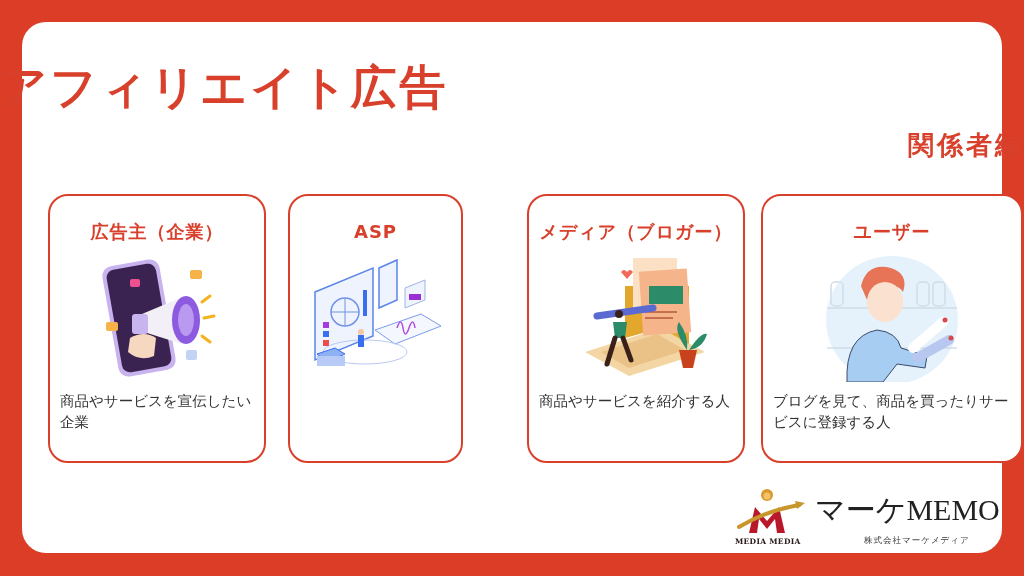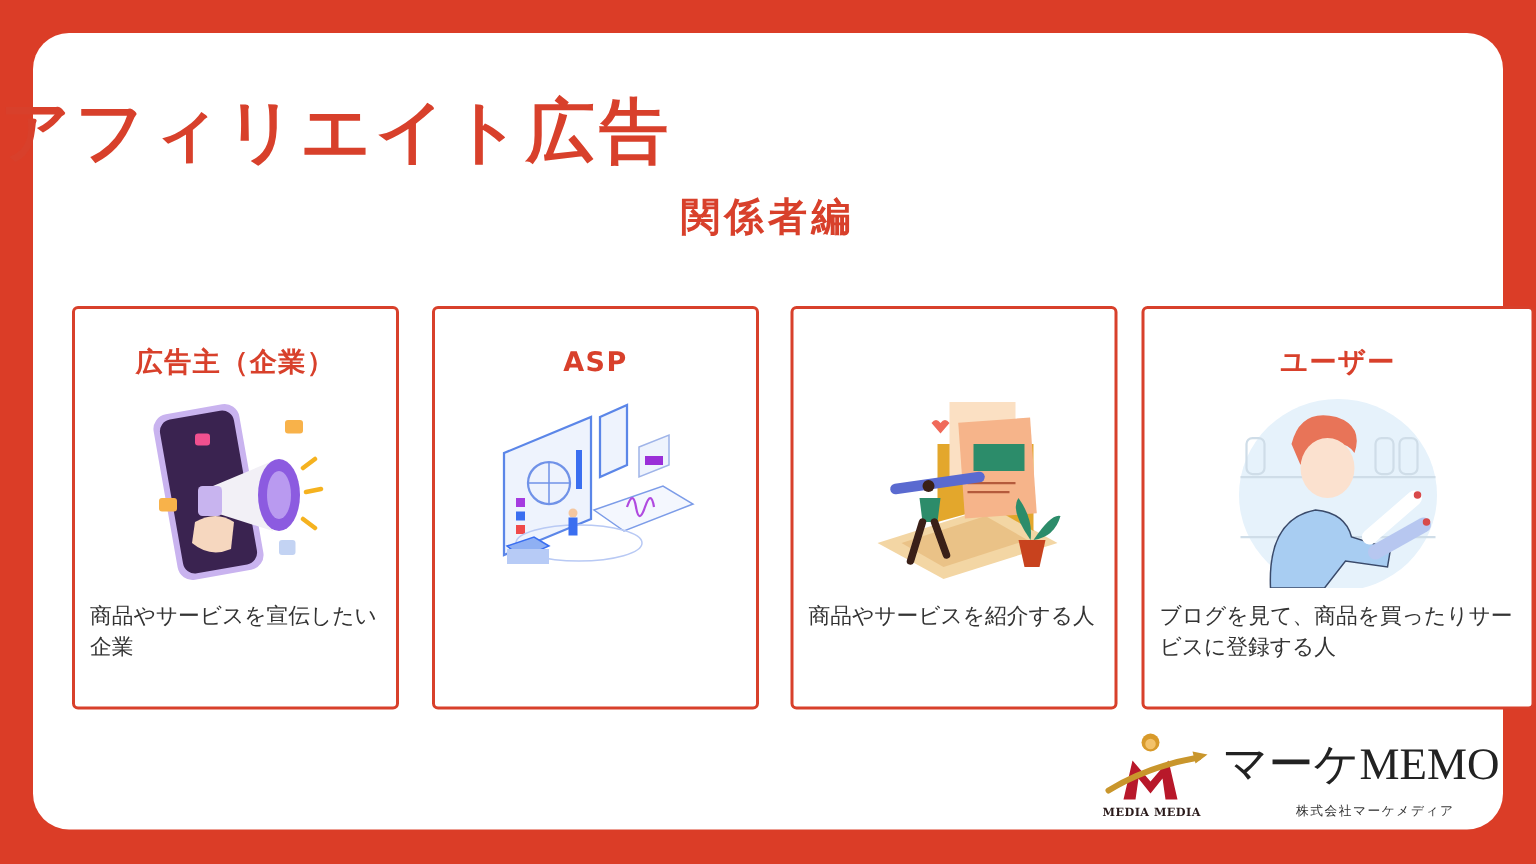--- a/index.html
+++ b/index.html
@@ -24,33 +24,33 @@
     font-size: 46px;
     font-weight: bold;
     color: #d8402b;
     letter-spacing: 3px;
     line-height: 58px;
   }
   .subtitle {
     position: absolute;
     left: 0; width: 1024px;
     top: 128px;
-    text-align: center;
+    text-align: right;
     font-size: 26px;
     font-weight: bold;
     color: #d8402b;
     letter-spacing: 3px;
     line-height: 34px;
   }
   .card {
     position: absolute;
-    top: 204px;
+    top: 194px;
     height: 269px;
     border: 2.5px solid #d8402b;
-    border-radius: 4px;
+    border-radius: 20px;
     background: #fff;
   }
   .card-title {
     position: absolute;
     top: 24px; left: 0; right: 0;
     text-align: center;
     font-size: 18px;
     font-weight: bold;
     color: #d8402b;
     letter-spacing: 1px;
@@ -123,21 +123,21 @@
     <rect x="50" y="62" width="16" height="20" rx="3" fill="#c8b4ef"></rect>
     <path d="M48 86 Q62 78 74 86 L72 104 Q58 110 46 100 Z" fill="#f6d7bf"></path>
     <path d="M120 50 l8 -6 M122 66 l10 -2 M120 84 l8 6" stroke="#f5b21f" stroke-width="3" stroke-linecap="round"></path>
     <rect x="108" y="18" width="12" height="9" rx="2" fill="#f8b24a"></rect>
     <rect x="24" y="70" width="12" height="9" rx="2" fill="#f8b24a"></rect>
     <rect x="104" y="98" width="11" height="10" rx="2" fill="#c3d3f3"></rect>
   </svg>
   <div class="card-desc">商品やサービスを宣伝したい企業</div>
 </div>
 
-<div class="card" style="left:288px;width:218px;">
+<div class="card" style="left:288px;width:175px;">
   <div class="card-title">ASP</div>
   <svg class="card-illus" viewBox="0 0 150 130" style="width:170px;">
     <path d="M14 40 L72 16 L72 84 L14 108 Z" fill="#eef3fd" stroke="#5b86e8" stroke-width="1.5"></path>
     <circle cx="44" cy="60" r="14" fill="none" stroke="#7092e8" stroke-width="1.5"></circle>
     <path d="M30 60 h28 M44 46 v28" stroke="#7092e8" stroke-width="1"></path>
     <rect x="22" y="70" width="6" height="6" fill="#a53be0"></rect>
     <rect x="22" y="79" width="6" height="6" fill="#3a6ef0"></rect>
     <rect x="22" y="88" width="6" height="6" fill="#f04a4a"></rect>
     <rect x="62" y="38" width="4" height="26" fill="#3a6ef0"></rect>
     <path d="M78 16 L96 8 L96 48 L78 56 Z" fill="#eef3fd" stroke="#5b86e8" stroke-width="1.5"></path>
@@ -147,20 +147,21 @@
     <path d="M96 76 q4 -12 6 0 q2 12 6 0 q4 -12 6 0" stroke="#b04ae0" stroke-width="1.5" fill="none"></path>
     <ellipse cx="64" cy="100" rx="42" ry="12" fill="none" stroke="#b8c9f4"></ellipse>
     <path d="M16 102 L34 96 L44 102 L26 110 Z" fill="#8fb0f3" stroke="#3a6ef0"></path>
     <rect x="16" y="104" width="28" height="10" fill="#b7cbf6"></rect>
     <circle cx="60" cy="80" r="3" fill="#f4c7a0"></circle>
     <rect x="57" y="83" width="6" height="12" fill="#3a6ef0"></rect>
   </svg>
 </div>
 
 <div class="card" style="left:527px;width:218px;">
+  <div class="card-title">メディア（ブロガー）</div>
   <svg class="card-illus" viewBox="0 0 150 130">
     <path d="M24 100 L100 76 L144 100 L68 124 Z" fill="#f3d6a4"></path>
     <path d="M40 100 L96 82 L124 98 L68 116 Z" fill="#eac287"></path>
     <path d="M64 34 L128 34 L128 92 L100 76 L64 86 Z" fill="#e3a72c"></path>
     <rect x="72" y="6" width="44" height="54" fill="#fbe0c3"></rect>
     <rect x="80" y="18" width="48" height="64" fill="#f6b48a" transform="rotate(-4 104 50)"></rect>
     <rect x="88" y="34" width="34" height="18" fill="#2c8c6a"></rect>
     <path d="M84 60 h32 M84 66 h28" stroke="#b45a3c" stroke-width="1.5"></path>
     <path d="M36 64 L92 56" stroke="#5a6ad0" stroke-width="7" stroke-linecap="round"></path>
     <circle cx="58" cy="62" r="4" fill="#3a2018"></circle>

